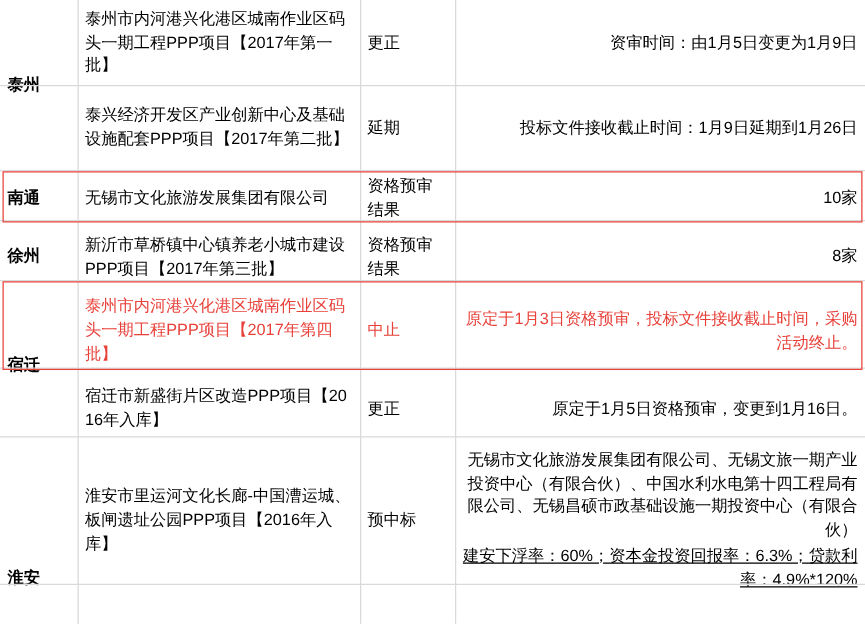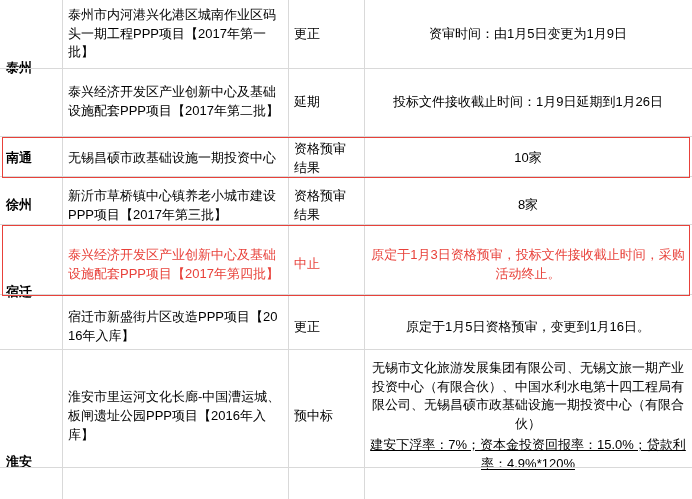--- a/index.html
+++ b/index.html
@@ -31,21 +31,21 @@
   col.c2{width:76px;}
   col.c3{width:328px;}
 
   .region{
     text-align:left;
     font-weight:bold;
     font-size:14px;
   }
   .cell-proj{text-align:left;}
   .cell-stage{text-align:left;}
-  .cell-note{text-align:center;}
+  .cell-note{text-align:right;}
 
   
   .hline{position:absolute;left:0;height:1px;background:#d9d9d9;}
   .vline{position:absolute;width:1px;background:#d9d9d9;}
 
   
   .hl-box{
     position:absolute;
     border:1px solid #e8413a;
     pointer-events:none;
@@ -81,52 +81,52 @@
       </tr>
 
       <tr style="height:68px;">
         <td class="cell-proj">泰兴经济开发区产业创新中心及基础设施配套PPP项目【2017年第二批】</td>
         <td class="cell-stage">延期</td>
         <td class="cell-note">投标文件接收截止时间：1月9日延期到1月26日</td>
       </tr>
 
       <tr style="height:40px;">
         <td class="region">南通</td>
-        <td class="cell-proj">无锡昌硕市政基础设施一期投资中心</td>
+        <td class="cell-proj">无锡市文化旅游发展集团有限公司</td>
         <td class="cell-stage">资格预审结果</td>
         <td class="cell-note">10家</td>
       </tr>
 
       <tr style="height:48px;margin-top:40px;">
         <td class="region">徐州</td>
         <td class="cell-proj">新沂市草桥镇中心镇养老小城市建设PPP项目【2017年第三批】</td>
         <td class="cell-stage">资格预审结果</td>
         <td class="cell-note">8家</td>
       </tr>
 
       <tr style="height:70px;">
         <td class="region" rowspan="2">宿迁</td>
-        <td class="cell-proj red">泰兴经济开发区产业创新中心及基础设施配套PPP项目【2017年第四批】</td>
+        <td class="cell-proj red">泰州市内河港兴化港区城南作业区码头一期工程PPP项目【2017年第四批】</td>
         <td class="cell-stage red">中止</td>
         <td class="cell-note red">原定于1月3日资格预审，投标文件接收截止时间，采购活动终止。</td>
       </tr>
 
       <tr style="height:55px;">
         <td class="cell-proj">宿迁市新盛街片区改造PPP项目【2016年入库】</td>
         <td class="cell-stage">更正</td>
         <td class="cell-note">原定于1月5日资格预审，变更到1月16日。</td>
       </tr>
 
       <tr style="height:118px;">
         <td class="region" style="vertical-align:bottom;padding-bottom:6px;">淮安</td>
         <td class="cell-proj">淮安市里运河文化长廊-中国漕运城、板闸遗址公园PPP项目【2016年入库】</td>
         <td class="cell-stage">预中标</td>
         <td class="cell-note">
           <span>无锡市文化旅游发展集团有限公司、无锡文旅一期产业投资中心（有限合伙）、中国水利水电第十四工程局有限公司、无锡昌硕市政基础设施一期投资中心（有限合伙）</span>
-          <span class="sub-note underline-note">建安下浮率：7%；资本金投资回报率：15.0%；贷款利率：4.9%*120%</span>
+          <span class="sub-note underline-note">建安下浮率：60%；资本金投资回报率：6.3%；贷款利率：4.9%*120%</span>
         </td>
       </tr>
 
     </tbody>
   </table>
 
   <div class="vline" style="left:62px;top:0;height:499px;"></div>
   <div class="vline" style="left:288px;top:0;height:499px;"></div>
   <div class="vline" style="left:364px;top:0;height:499px;"></div>
 

